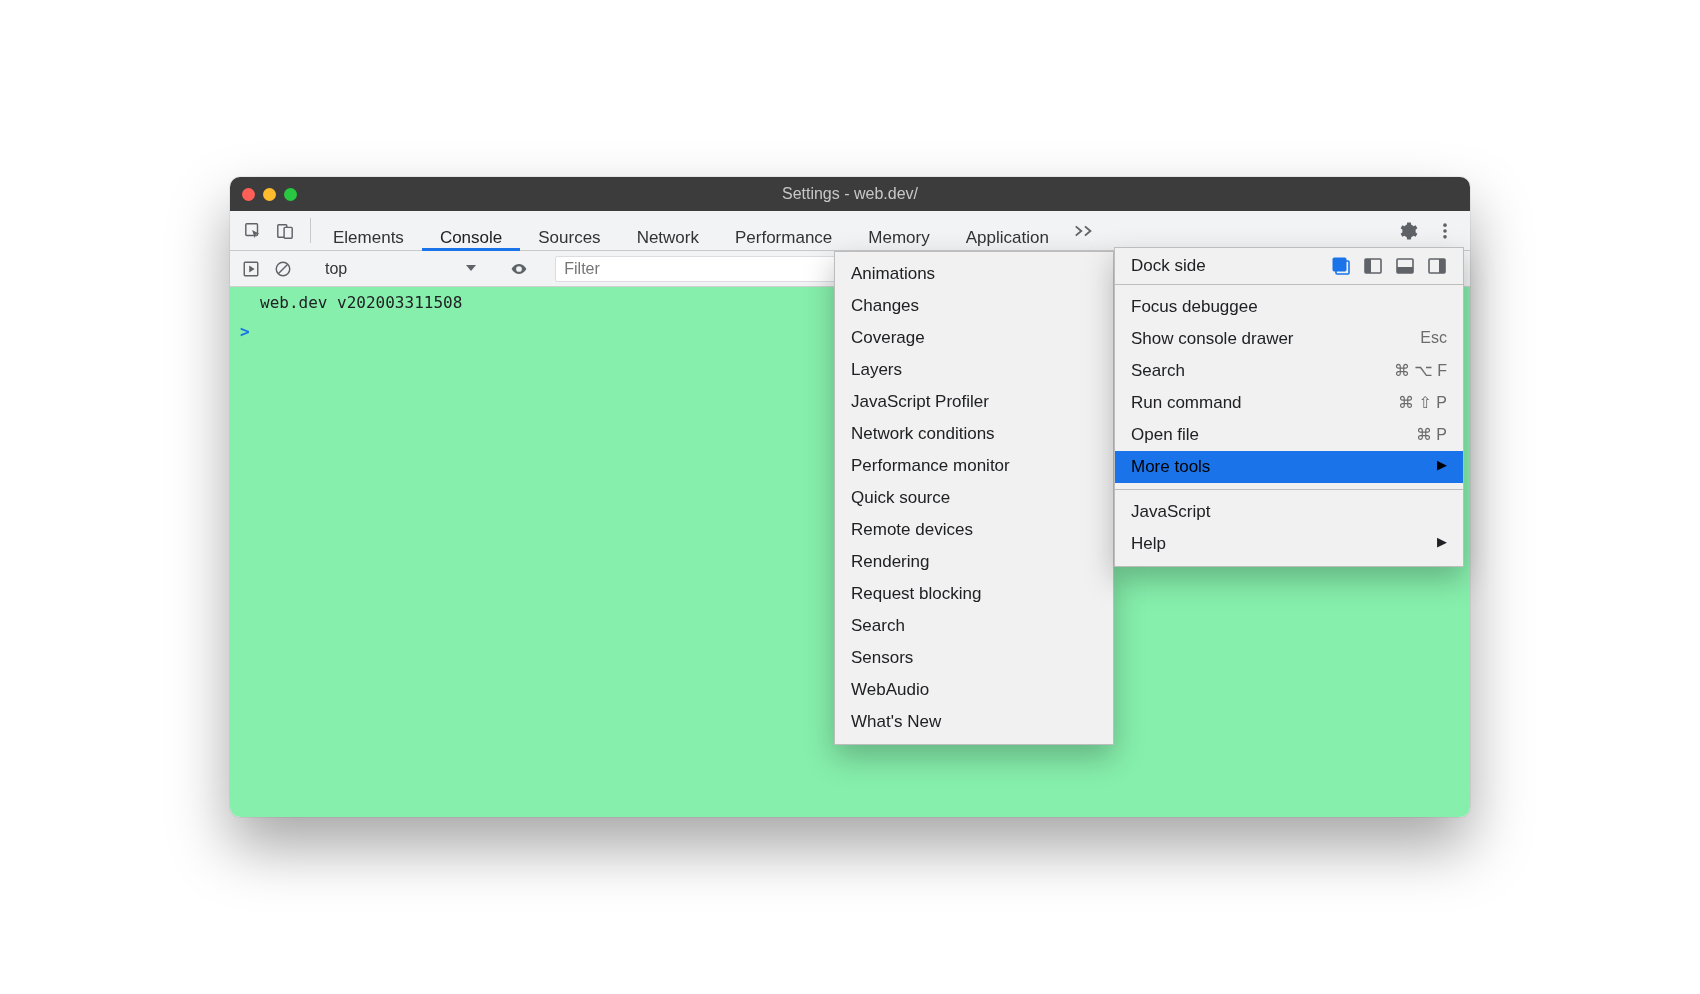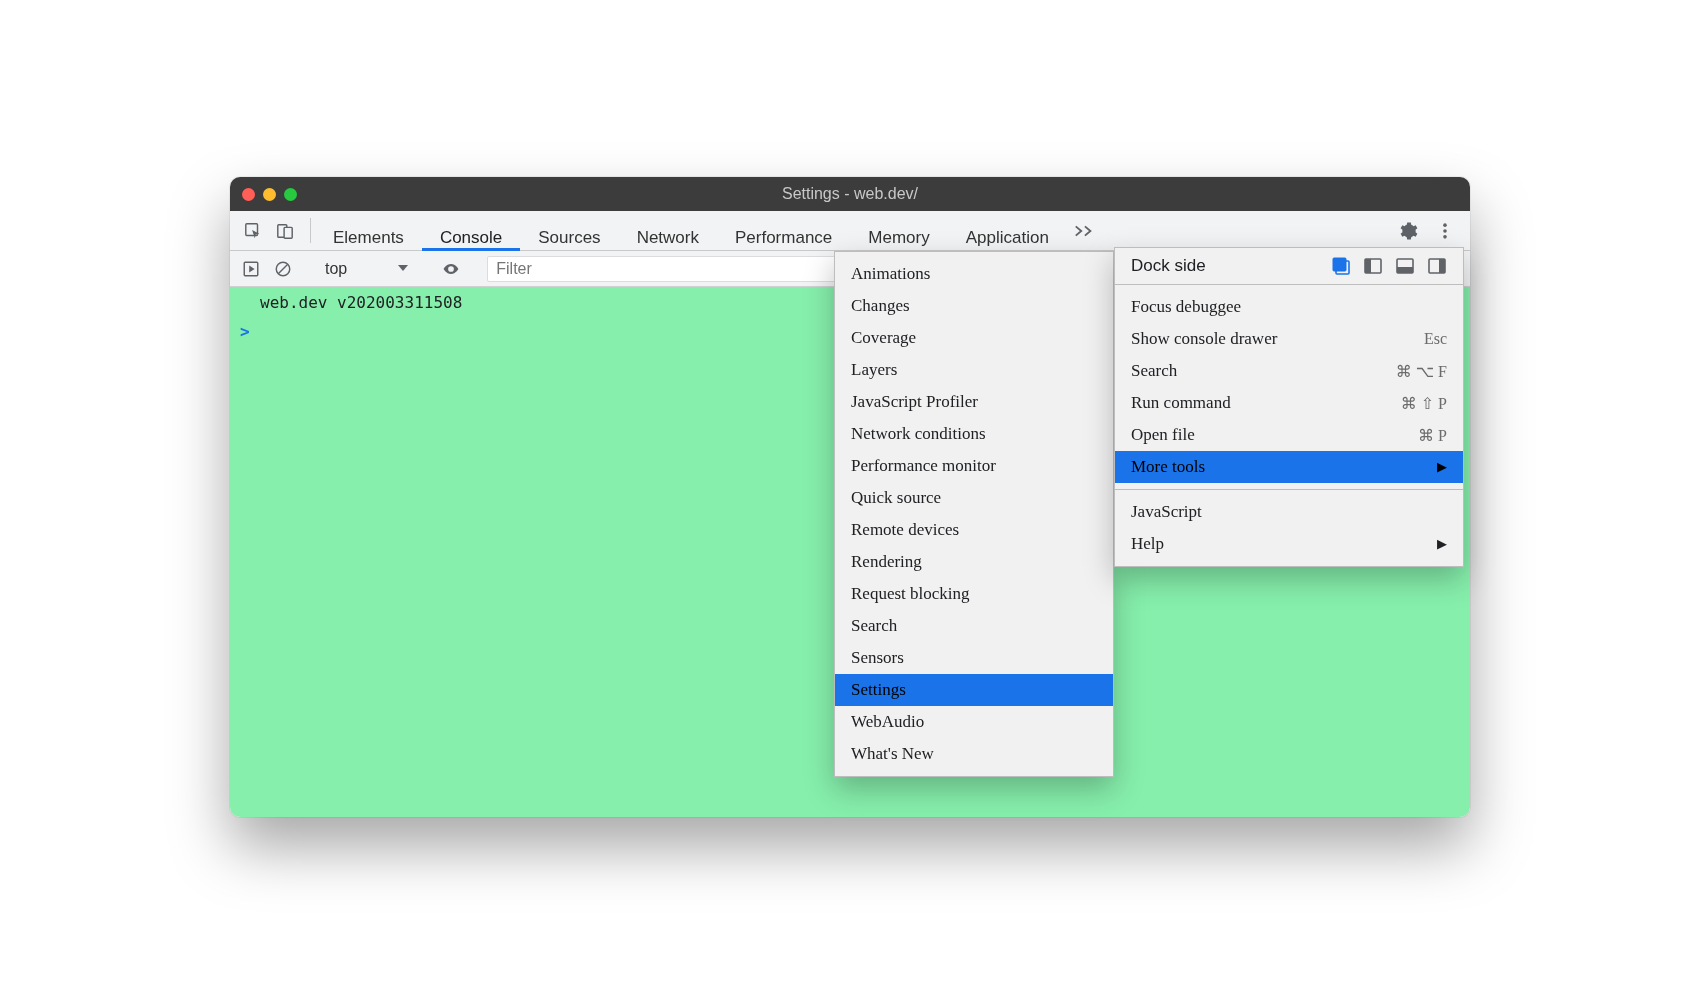--- a/index.html
+++ b/index.html
@@ -80,21 +80,21 @@
   .vsep{width:1px;background:var(--tab-border);margin:7px 4px;}
   .icon-btn{width:22px;height:22px;display:flex;align-items:center;justify-content:center;color:var(--icon);}
   .icon-svg{width:18px;height:18px;stroke:currentColor;fill:none;stroke-width:1.6;}
   .icon-svg-fill{width:18px;height:18px;fill:currentColor;}
   
   .console-toolbar{
     height:36px;border-bottom:1px solid var(--toolbar-border);
     display:flex;align-items:center;gap:10px;padding:0 10px;background:#f1f3f4;
   }
   .context-select{
-    display:flex;align-items:center;gap:50px;color:var(--text);font-size:16px;
+    display:flex;align-items:center;gap:118px;color:var(--text);font-size:16px;
     border:0;background:transparent;padding:0 6px;
   }
   .filter-input{
     flex:1;border:0;background:#fff;height:26px;padding:0 8px;font-size:16px;color:var(--text);
     outline:none;border:1px solid #dadce0;border-radius:2px;
   }
   
   .console-body{
     position:relative;
     height:calc(100% - 34px - 40px - 36px);
@@ -107,22 +107,22 @@
   .prompt-line{padding:4px 10px;color:var(--prompt-blue);font-weight:bold;}
   
   .menu{
     position:absolute;background:var(--menu-bg);border:1px solid var(--menu-border);
     box-shadow:0 12px 28px rgba(0,0,0,.25);font-size:17px;color:#202124;
     min-width:240px;z-index:5;
   }
   .menu .section{padding:6px 0;}
   .menu hr{border:0;border-top:1px solid var(--menu-border);margin:0;}
   .menu .item{
-    display:flex;align-items:center;justify-content:space-between;
-    padding:6px 16px;white-space:nowrap;font-family:Liberation Serif, serif;
+    display:flex;justify-content:space-between;
+    padding:6px 16px;white-space:nowrap;
   }
   .menu .item.highlight{background:var(--menu-highlight);color:#000000;}
   .menu .shortcut{color:var(--shortcut);font-size:16px;margin-left:30px;}
   .menu .arrow-right{font-size:13px;}
   
   .menu.main{top:70px;right:6px;width:350px;}
   .menu.sub{top:74px;right:356px;width:280px;}
   
   .dock-row{
     display:flex;align-items:center;justify-content:space-between;
@@ -282,23 +282,20 @@
           <span>Rendering</span>
         </div>
         <div class="item">
           <span>Request blocking</span>
         </div>
         <div class="item">
           <span>Search</span>
         </div>
         <div class="item">
           <span>Sensors</span>
-        </div>
-        <div class="item highlight">
-          <span>Settings</span>
         </div>
         <div class="item">
           <span>WebAudio</span>
         </div>
         <div class="item">
           <span>What's New</span>
         </div>
       </div>
   </div>
 

